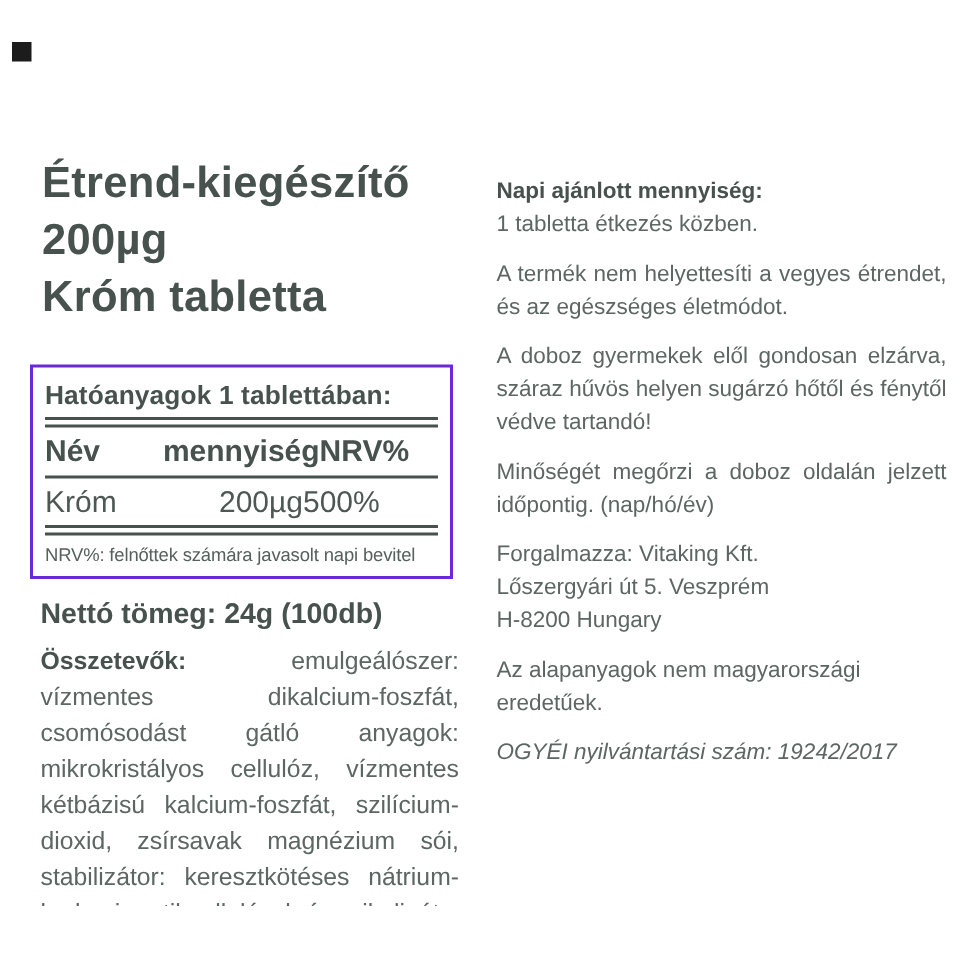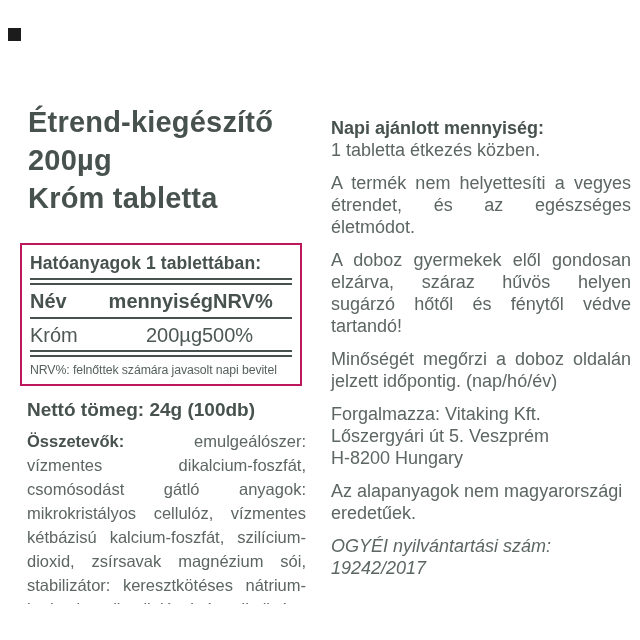--- a/index.html
+++ b/index.html
@@ -27,21 +27,21 @@
     font-size: 29px;
     font-weight: bold;
     line-height: 38px;
     color: #47524f;
     letter-spacing: 0.2px;
   }
   .facts-box {
     position: absolute;
     left: 20px; top: 243px;
     width: 282px;
-    border: 2px solid #be185d;
+    border: 2px solid #6d28d9;
     box-sizing: border-box;
     padding: 7px 8px 6px 8px;
     color: #4d5855;
   }
   .facts-header {
     font-size: 17.5px;
     font-weight: bold;
     line-height: 22px;
     color: #47524f;
     letter-spacing: 0.1px;
@@ -92,21 +92,21 @@
     line-height: 24px;
     text-align: justify;
     color: #5c6663;
   }
   .ingredients .bold { font-weight: bold; color: #47524f; }
   
   .right-col {
     position: absolute;
     left: 331px; top: 117px;
     width: 300px;
-    font-size: 18px;
+    font-size: 15px;
     line-height: 22px;
     color: #5c6663;
   }
   .para { margin: 0 0 11px 0; }
   .para.just { text-align: justify; }
   .bold-line { font-weight: bold; color: #47524f; }
   .para.italic { font-style: italic; }
 </style>
 </head>
 <body>

